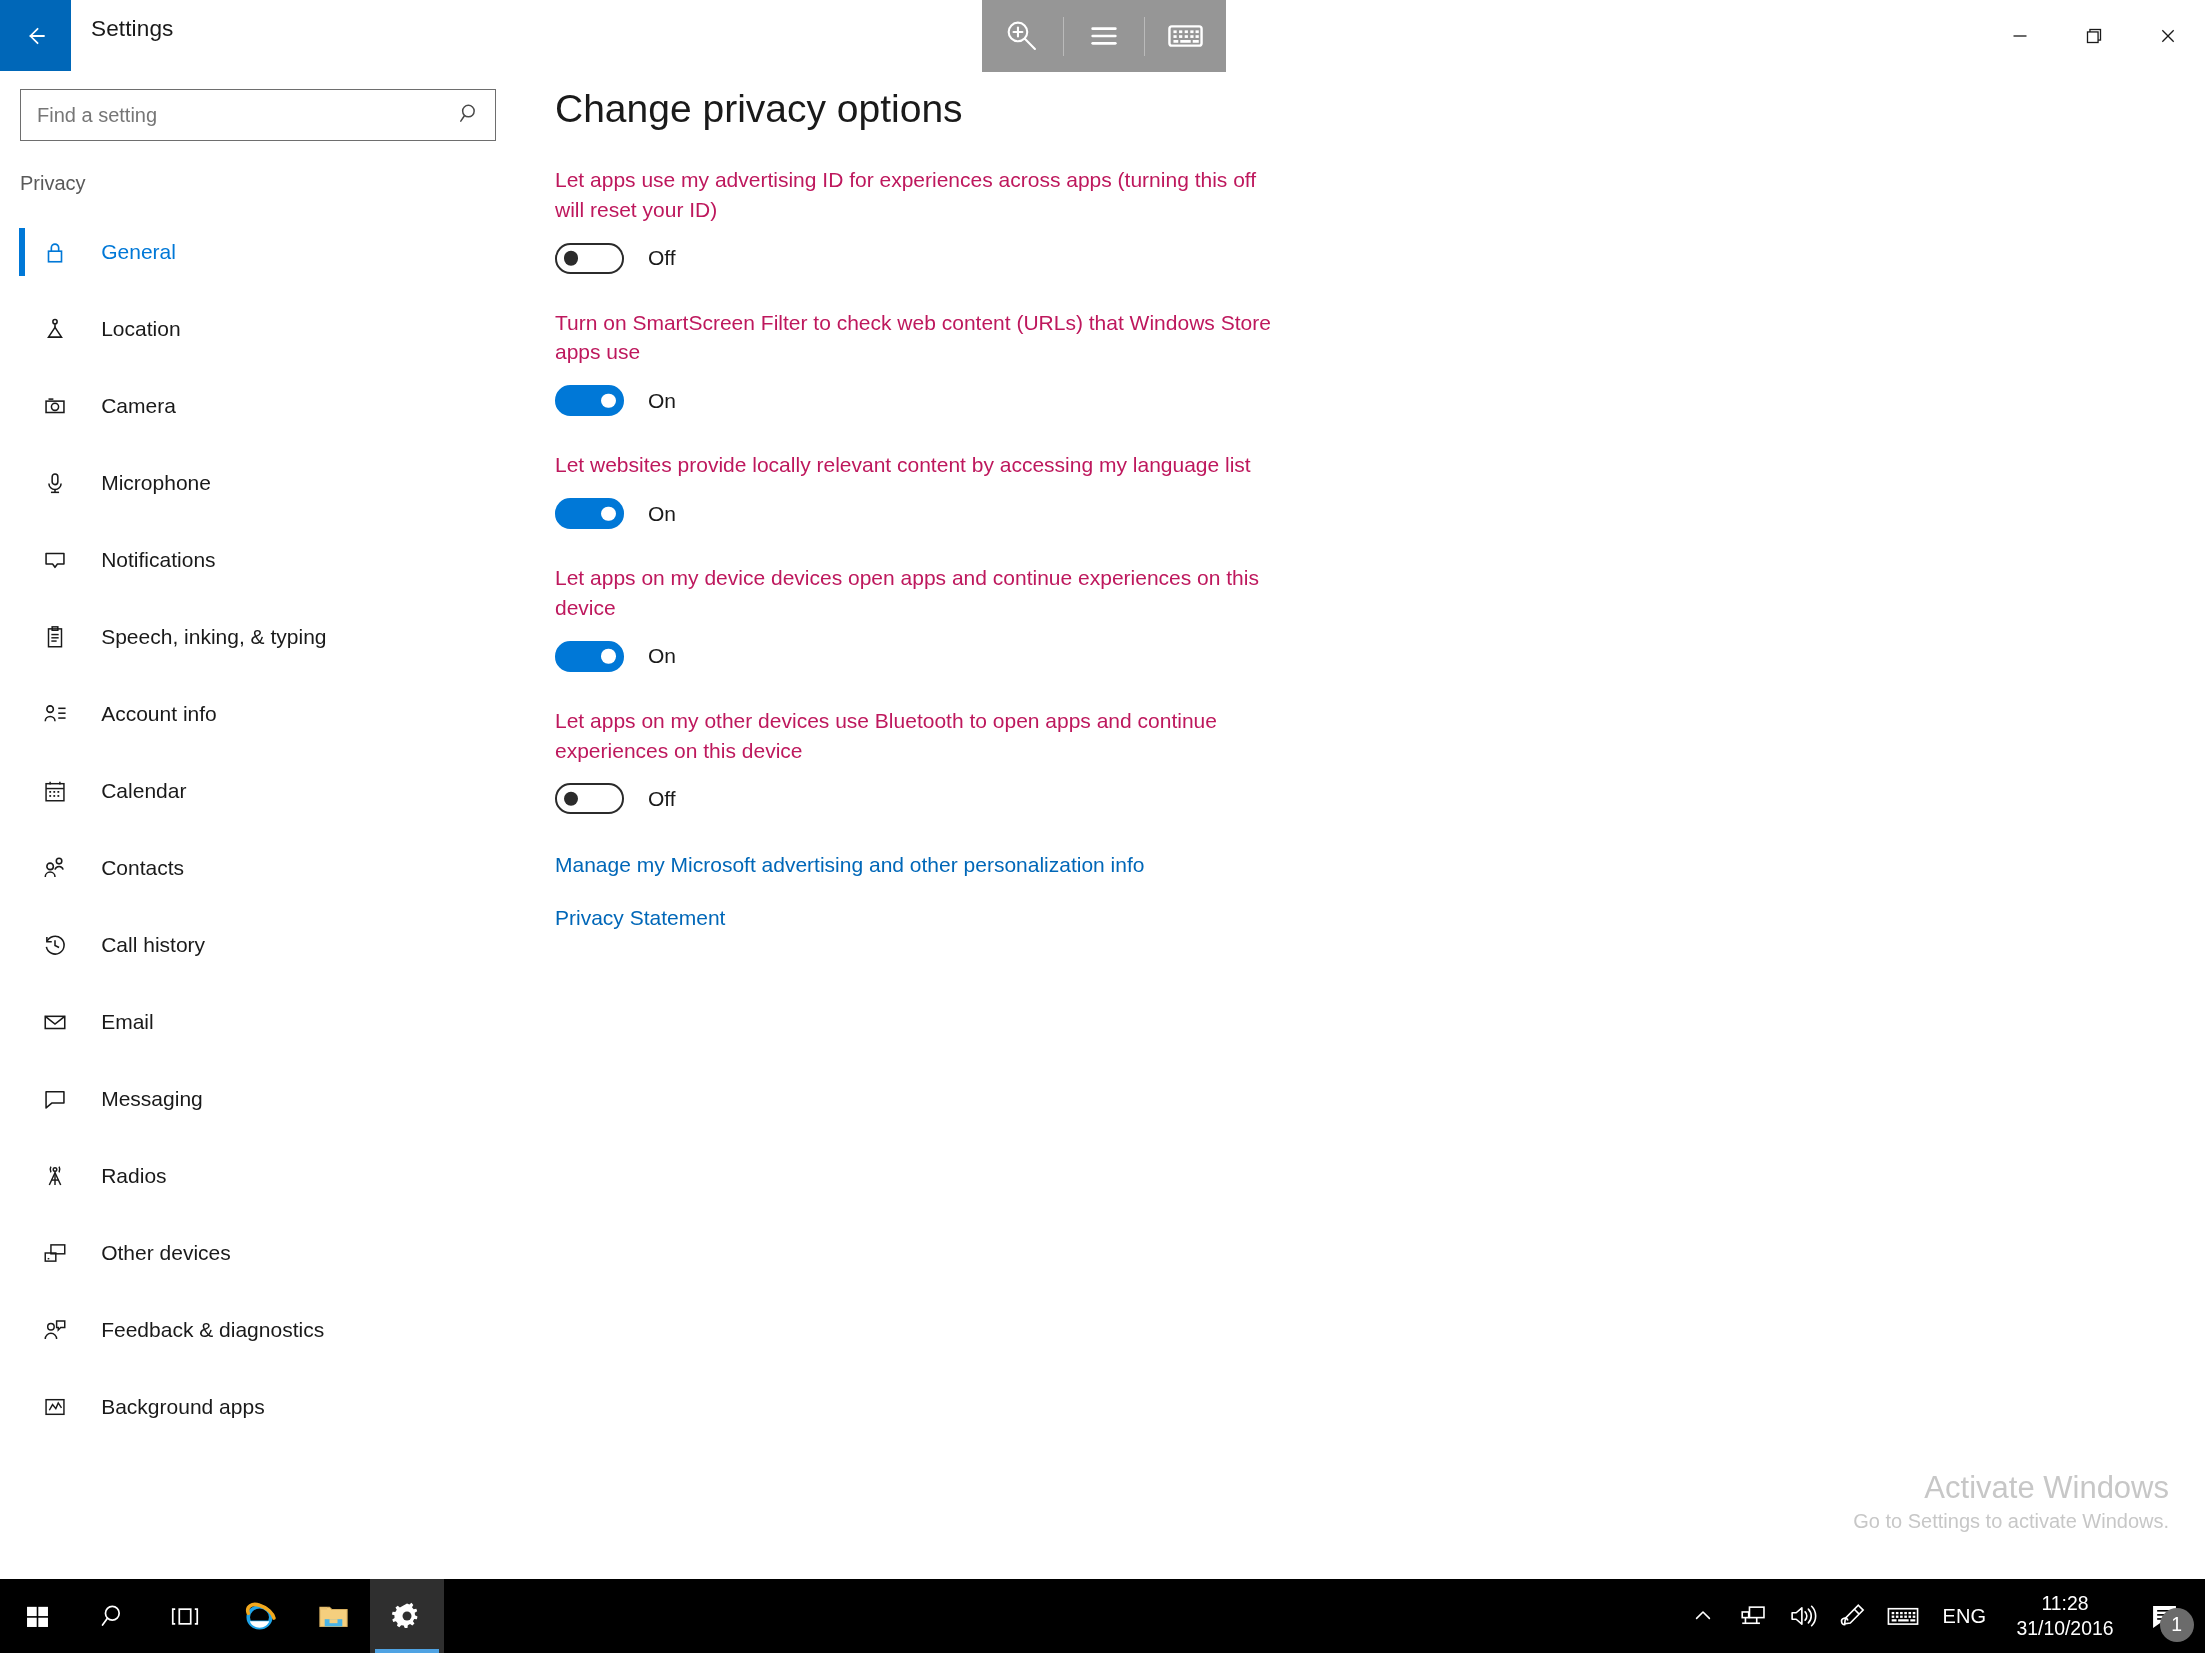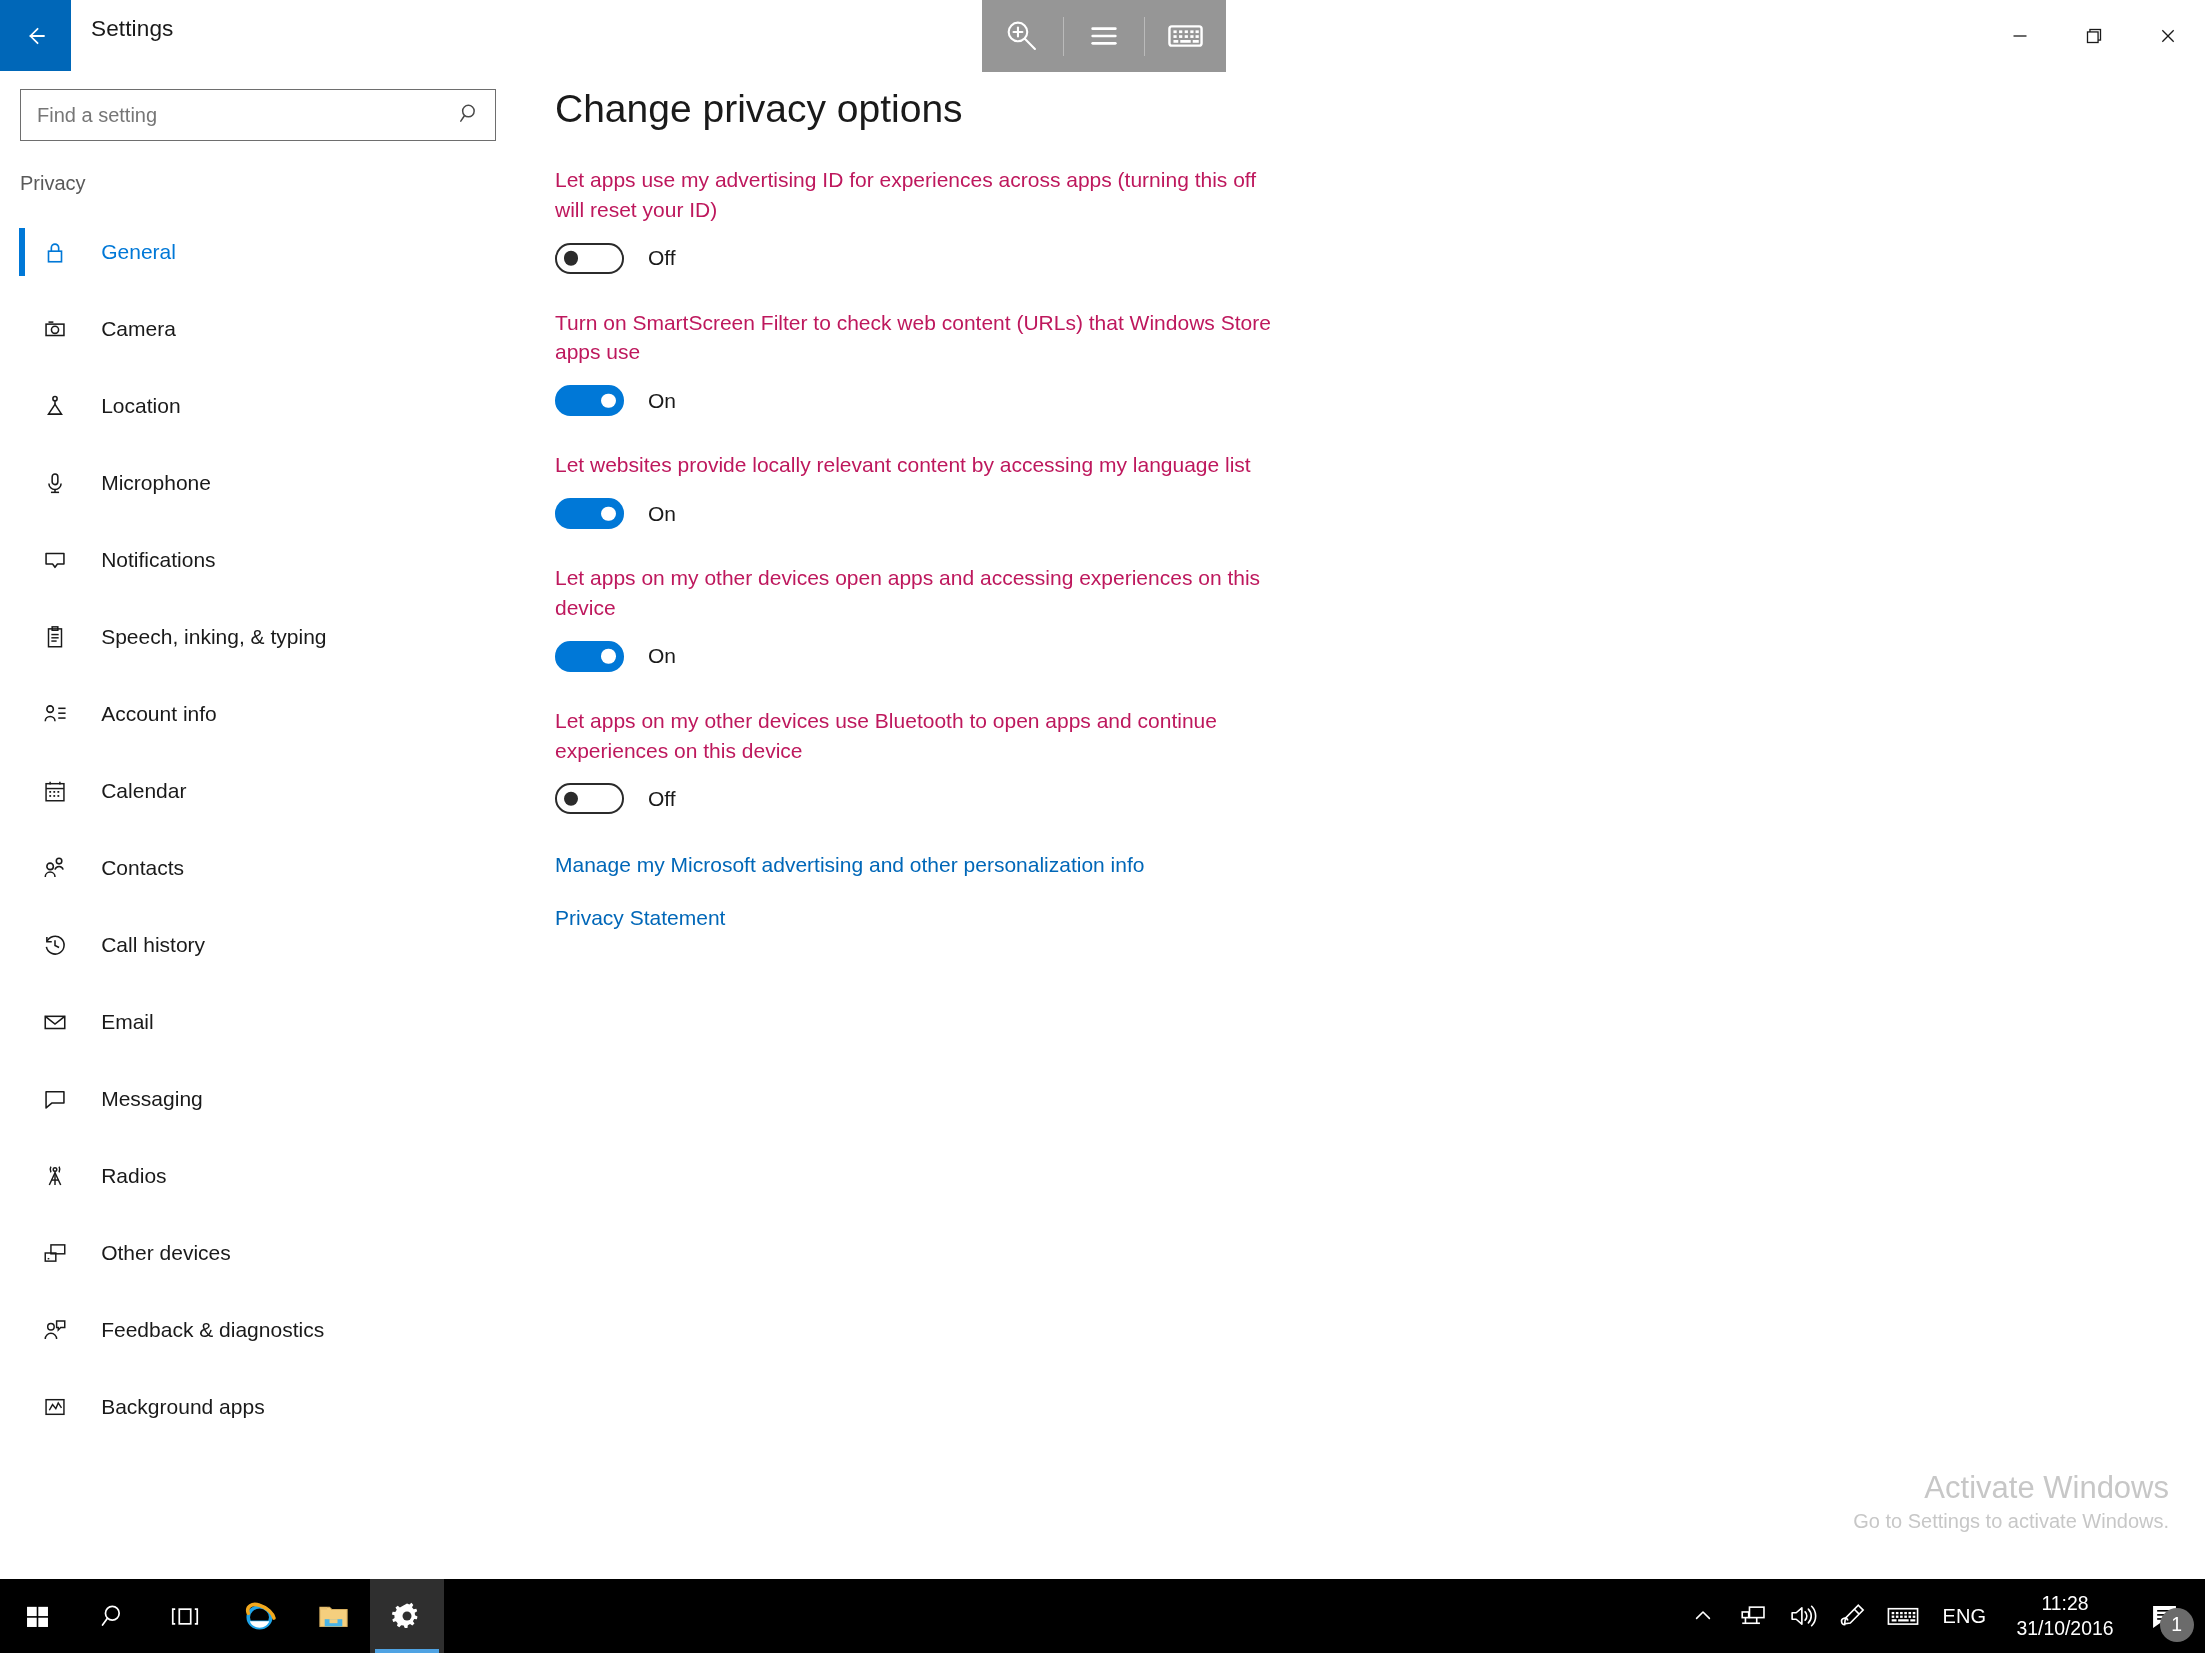--- a/index.html
+++ b/index.html
@@ -257,41 +257,41 @@
           </svg>
         </span>
         <span class="lbl">General</span>
       </div>
 
       <div class="navitem">
         <span class="accent"></span>
         <span class="ico">
           <svg width="26" height="26" viewBox="0 0 32 32">
             <g fill="none" stroke="#1a1a1a" stroke-width="1.9">
+              <circle cx="16" cy="7" r="2.6"></circle>
+              <line x1="16" y1="9.6" x2="16" y2="14"></line>
+              <path d="M16 14 L8 26 h16 z"></path>
+            </g>
+          </svg>
+        </span>
+        <span class="lbl">Location</span>
+      </div>
+
+      <div class="navitem">
+        <span class="accent"></span>
+        <span class="ico">
+          <svg width="26" height="26" viewBox="0 0 32 32">
+            <g fill="none" stroke="#1a1a1a" stroke-width="1.9">
               <rect x="5" y="10" width="22" height="14"></rect>
               <circle cx="16" cy="17" r="4.4"></circle>
               <line x1="8" y1="7.5" x2="14" y2="7.5"></line>
             </g>
           </svg>
         </span>
         <span class="lbl">Camera</span>
-      </div>
-
-      <div class="navitem">
-        <span class="accent"></span>
-        <span class="ico">
-          <svg width="26" height="26" viewBox="0 0 32 32">
-            <g fill="none" stroke="#1a1a1a" stroke-width="1.9">
-              <circle cx="16" cy="7" r="2.6"></circle>
-              <line x1="16" y1="9.6" x2="16" y2="14"></line>
-              <path d="M16 14 L8 26 h16 z"></path>
-            </g>
-          </svg>
-        </span>
-        <span class="lbl">Location</span>
       </div>
 
       <div class="navitem">
         <span class="accent"></span>
         <span class="ico">
           <svg width="26" height="26" viewBox="0 0 32 32">
             <g fill="none" stroke="#1a1a1a" stroke-width="1.9">
               <rect x="12.5" y="5" width="7" height="13" rx="3.5"></rect>
               <path d="M8.5 16.5 a7.5 7.5 0 0 0 15 0"></path>
               <line x1="16" y1="24" x2="16" y2="27.5"></line>
@@ -508,21 +508,21 @@
       <div class="desc">Let websites provide locally relevant content by accessing my language list</div>
       <div class="toggle-row">
         <div class="toggle on">
             <span class="knob"></span>
           </div>
         <span class="toggle-label">On</span>
       </div>
     </div>
 
     <div class="setting">
-      <div class="desc">Let apps on my other devices open apps and accessing experiences on this device</div>
+      <div class="desc">Let apps on my device devices open apps and continue experiences on this device</div>
       <div class="toggle-row">
         <div class="toggle on">
             <span class="knob"></span>
           </div>
         <span class="toggle-label">On</span>
       </div>
     </div>
 
     <div class="setting">
       <div class="desc">Let apps on my other devices use Bluetooth to open apps and continue experiences on this device</div>

